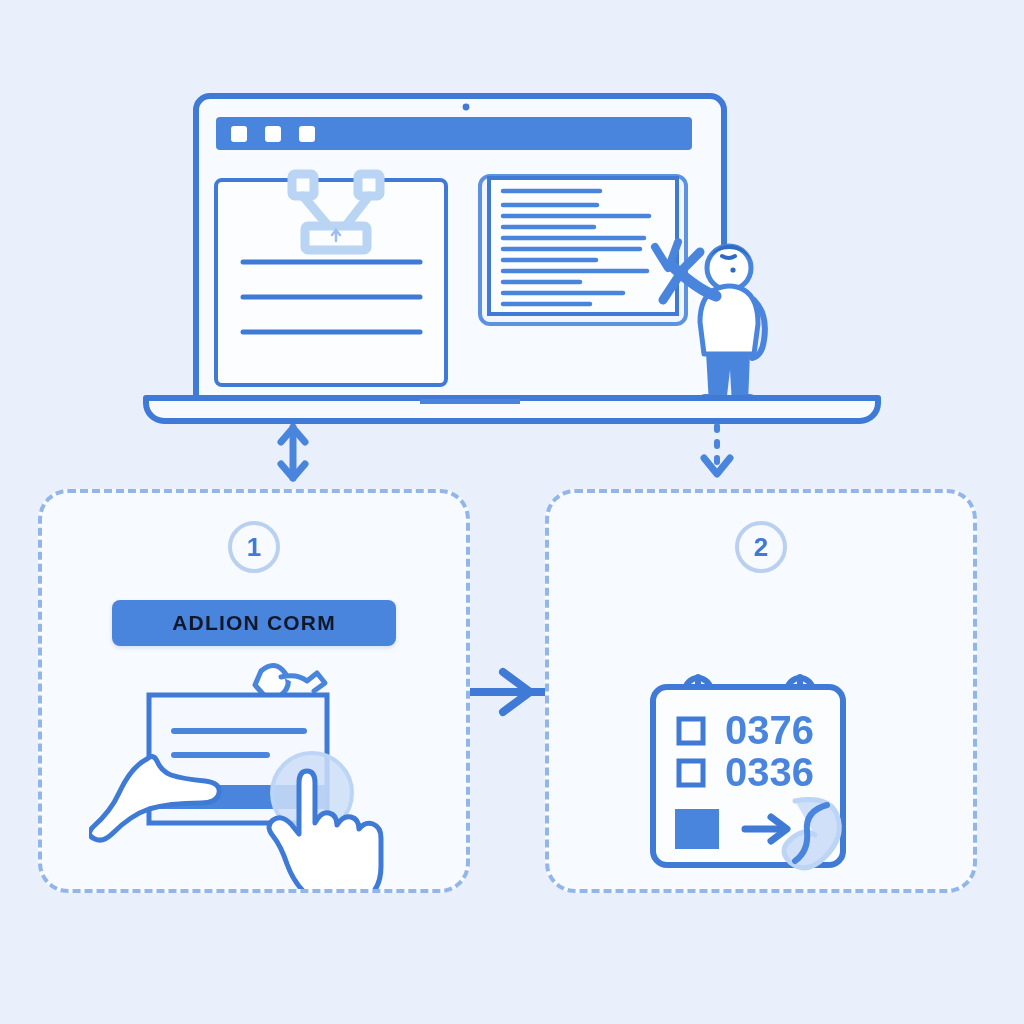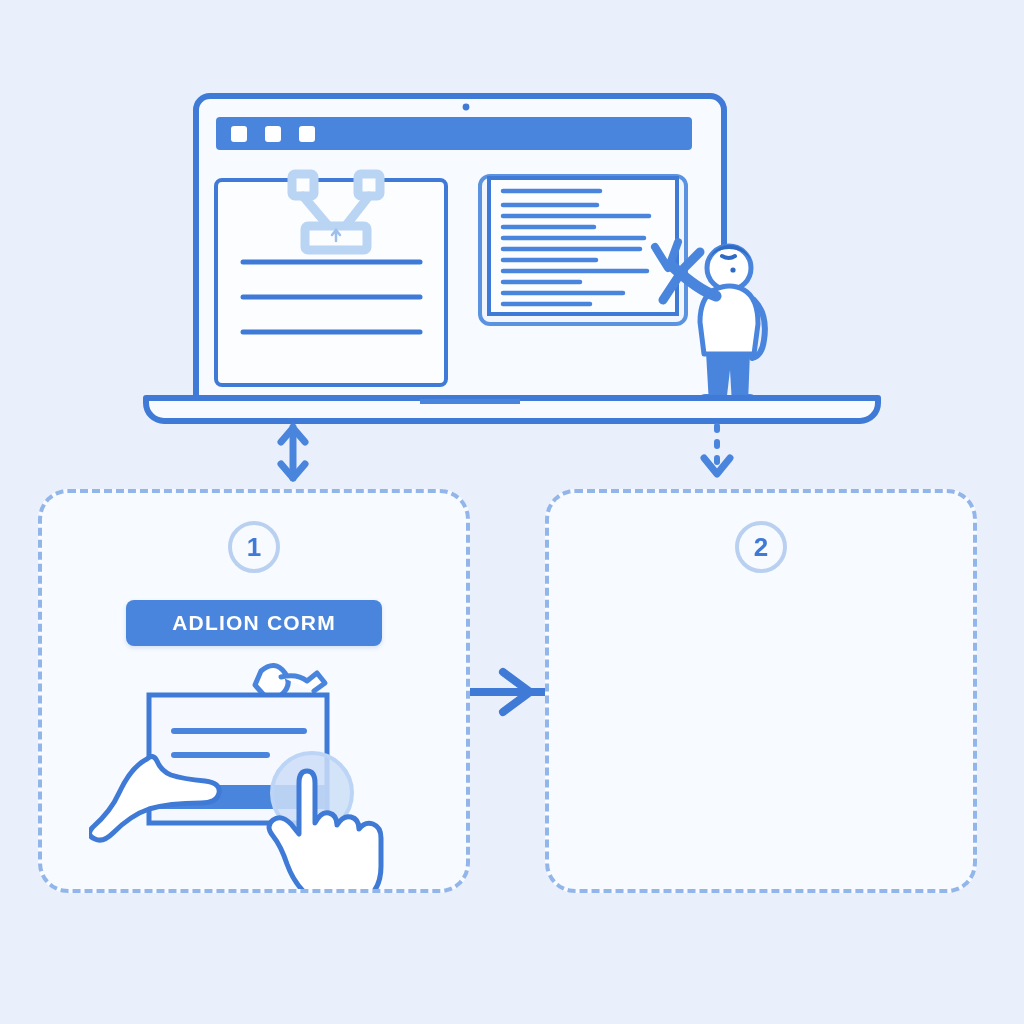--- a/index.html
+++ b/index.html
@@ -31,24 +31,24 @@
     background:#f7faff;
     display:flex;align-items:center;justify-content:center;
     color:#3f7ad6;font-size:26px;font-weight:bold;
     box-sizing:border-box;
   }
   .panel .step-wrap{position:absolute;top:28px;left:0;width:100%;height:52px;}
 
   .pill{
     position:absolute;top:107px;left:50%;transform:translateX(-50%);
     background:#4a85dd;
-    color:#ffffff;
+    color:#0f172a;
     border-radius:8px;
     padding:11px 0;
-    width:256px;
+    width:284px;
     text-align:center;
     font-size:21px;
     font-weight:bold;
     letter-spacing:1.2px;
     box-shadow:0 2px 4px rgba(60,110,190,.18);
   }
   .art{position:absolute;left:0;top:160px;width:100%;height:236px;}
   .art svg{display:block;margin:0 auto;}
 </style>
 </head>
@@ -187,15 +187,45 @@
       </svg>
     </div>
   </div>
 
   <div class="panel" id="panel-2">
     <div class="step-wrap">
       <div class="step-circle">2</div>
     </div>
 
 
+    <div class="art">
+      <svg width="240" height="236" viewBox="0 0 240 236">
+
+        <g fill="none" stroke="#3f7ad6" stroke-width="6" stroke-linecap="round">
+          <path d="M44 38 a13 13 0 0 1 26 0"></path>
+          <line x1="57" y1="24" x2="57" y2="62"></line>
+          <path d="M146 38 a13 13 0 0 1 26 0"></path>
+          <line x1="159" y1="24" x2="159" y2="62"></line>
+        </g>
+
+        <rect x="12" y="34" width="190" height="178" rx="14" fill="#fbfdff" stroke="#3f7ad6" stroke-width="6"></rect>
+
+        <rect x="38" y="66" width="24" height="24" fill="none" stroke="#3f7ad6" stroke-width="5"></rect>
+        <text x="84" y="91" font-family="'Liberation Sans', sans-serif" font-size="40" font-weight="bold" fill="#4a85dd">0376</text>
+
+        <rect x="38" y="108" width="24" height="24" fill="none" stroke="#3f7ad6" stroke-width="5"></rect>
+        <text x="84" y="133" font-family="'Liberation Sans', sans-serif" font-size="40" font-weight="bold" fill="#4a85dd">0336</text>
+
+        <rect x="34" y="156" width="44" height="40" fill="#4a85dd"></rect>
+        <g stroke="#3f7ad6" stroke-width="7" fill="none" stroke-linecap="round" stroke-linejoin="round">
+          <line x1="104" y1="176" x2="144" y2="176"></line>
+          <path d="M130 164 L146 176 L130 188"></path>
+        </g>
+
+        <g>
+          <path d="M154 148 q34 -6 42 14 q8 22 -12 42 q-18 18 -34 6 q-14 -12 0 -24 q14 -12 24 -4" fill="#cfe0f8" stroke="#bcd4f5" stroke-width="5" stroke-linejoin="round" stroke-linecap="round"></path>
+          <path d="M186 152 q-22 6 -20 26 q2 20 -12 30" fill="none" stroke="#4a85dd" stroke-width="6" stroke-linecap="round"></path>
+        </g>
+      </svg>
+    </div>
   </div>
 
 </div>
 
 </body></html>

